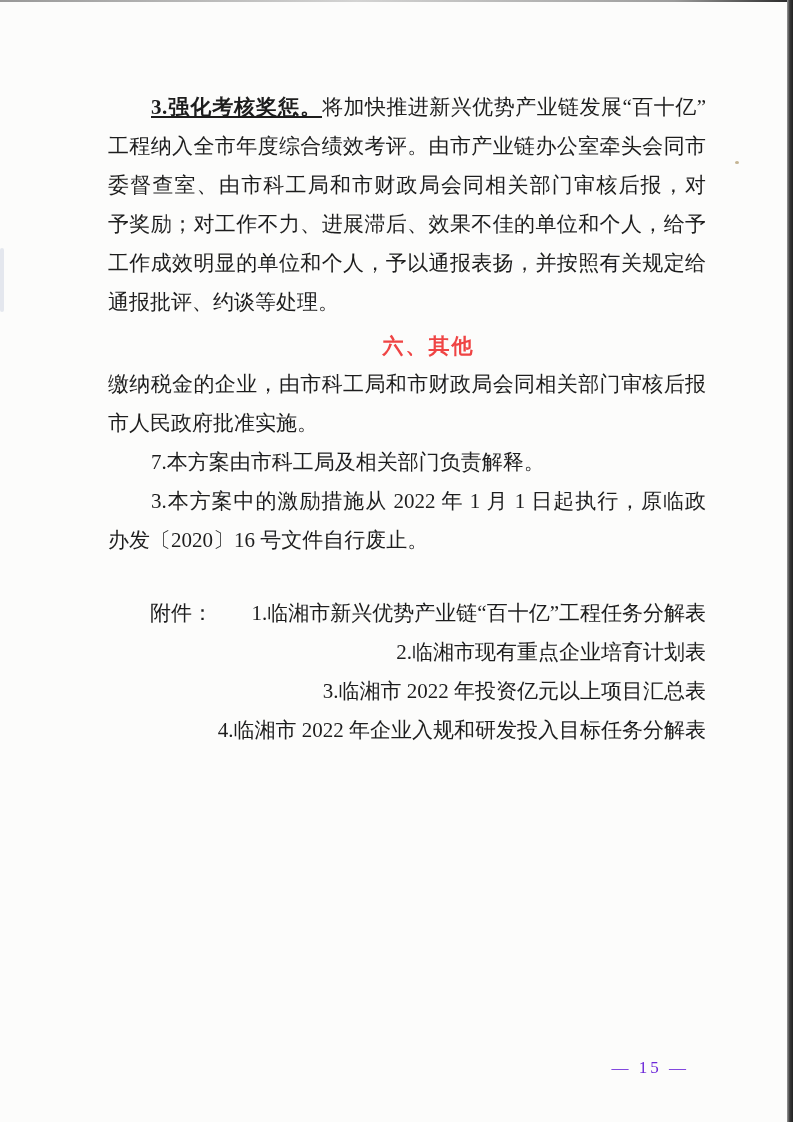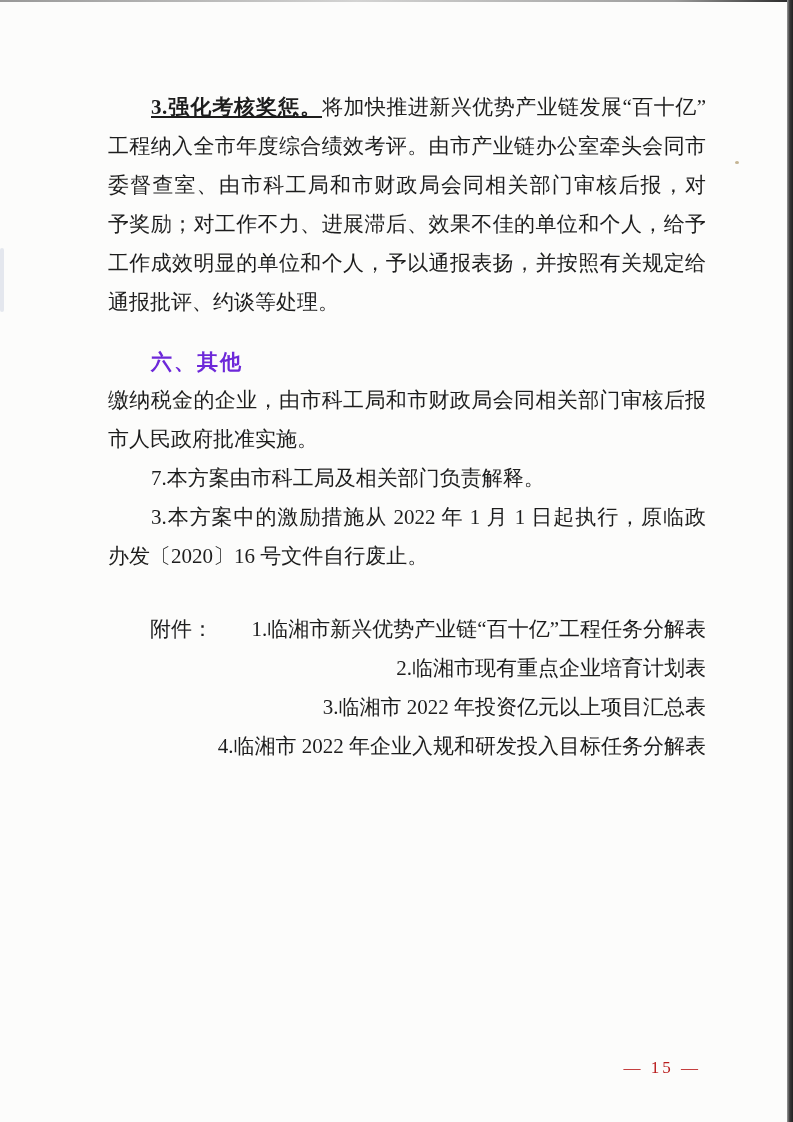--- a/index.html
+++ b/index.html
@@ -34,36 +34,36 @@
     font-size:21px;line-height:39px;
   }
   .line{
     height:39px;overflow:hidden;
     text-align:justify;text-align-last:justify;
   }
   .line.s{text-align-last:left;}
   .line.indent{text-indent:43px;}
   .lead{font-weight:700;letter-spacing:.5px;text-decoration:underline;}
   .heading{
-    height:39px;line-height:39px;margin-top:20px;
+    height:39px;line-height:39px;margin-top:4px;
     padding-left:43px;font-weight:700;
     font-family:"Liberation Sans","DejaVu Sans",sans-serif;
-    font-size:21px;letter-spacing:2px;color:#6d28d9;
+    font-size:21px;letter-spacing:2px;color:#ef4444;text-align:center;
   }
   .attachments{
     display:flex;margin-top:34px;line-height:39px;text-align:right;
   }
   .att-label{
     flex:none;padding-left:37px;width:68px;white-space:nowrap;
   }
   .att-items{flex:1;}
   .att-item{height:39px;line-height:39px;white-space:nowrap;overflow:hidden;}
   .page-number{
-    position:absolute;top:1058px;right:92px;
-    font-size:17px;letter-spacing:3px;color:#b91c1c;
+    position:absolute;top:1058px;right:104px;
+    font-size:17px;letter-spacing:3px;color:#6d28d9;
     font-family:"Liberation Serif","DejaVu Serif",serif;
   }
 </style>
 </head>
 <body>
 
 <div class="page">
 
   <div class="edge-top"></div>
   <div class="edge-right"></div>

